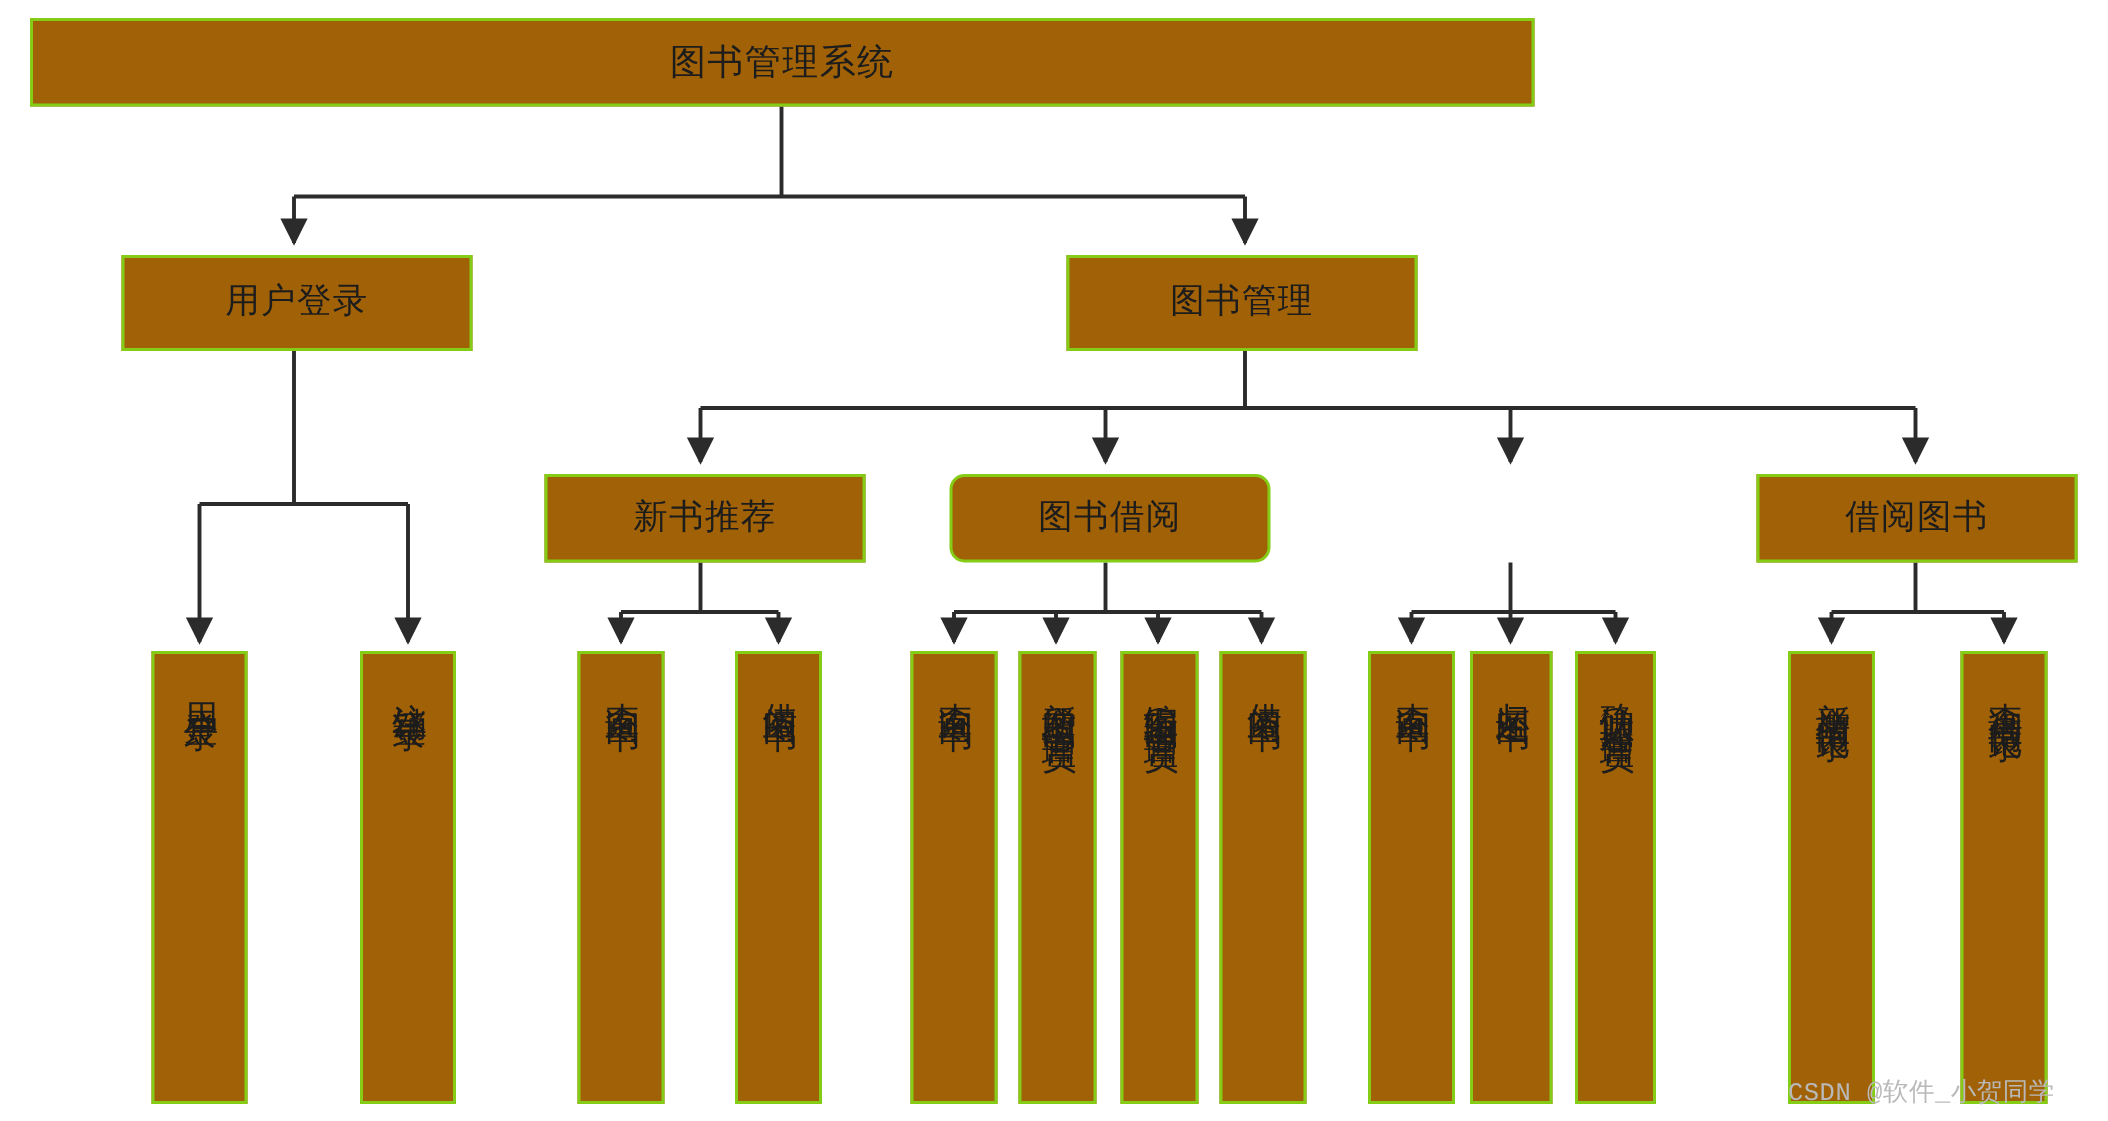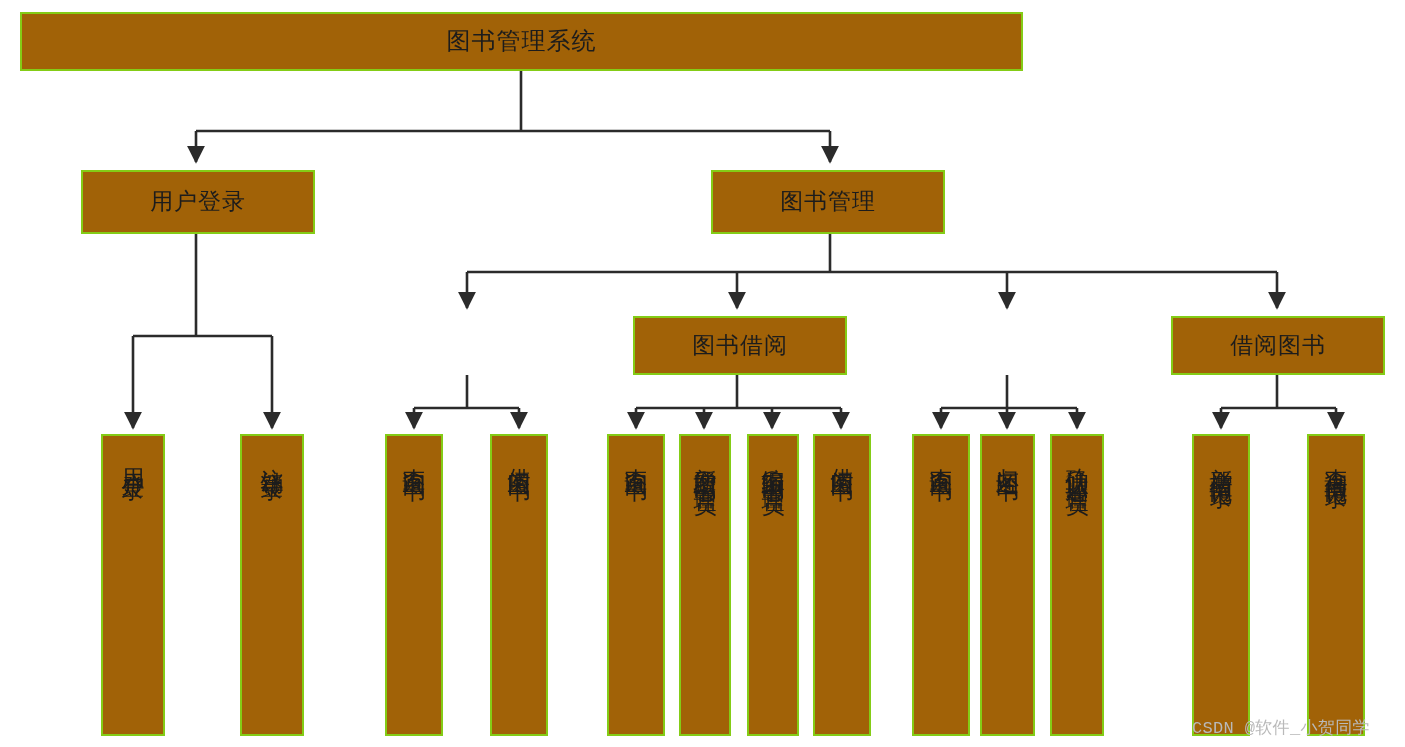--- a/index.html
+++ b/index.html
@@ -128,22 +128,25 @@
   </div>
 
   <div class="node horiz" style="left:81px; top:170px; width:234px; height:64px;">
     <span class="label">用户登录</span>
   </div>
 
   <div class="node horiz" style="left:711px; top:170px; width:234px; height:64px;">
     <span class="label">图书管理</span>
   </div>
 
-
-  <div class="node horiz" style="left:633px; top:316px; width:214px; height:59px;">
+  <div class="node horiz" style="left:363px; top:316px; width:214px; height:59px;">
+    <span class="label">新书推荐</span>
+  </div>
+
+  <div class="node horiz" style="left:633px; top:316px; width:214px; height:59px;border-radius:10px;">
     <span class="label">图书借阅</span>
   </div>
 
 
   <div class="node horiz" style="left:1171px; top:316px; width:214px; height:59px;">
     <span class="label">借阅图书</span>
   </div>
 
   <div class="node vert" style="left:101px; top:434px; width:64px; height:302px;">
     <span class="label">用户登录</span>

